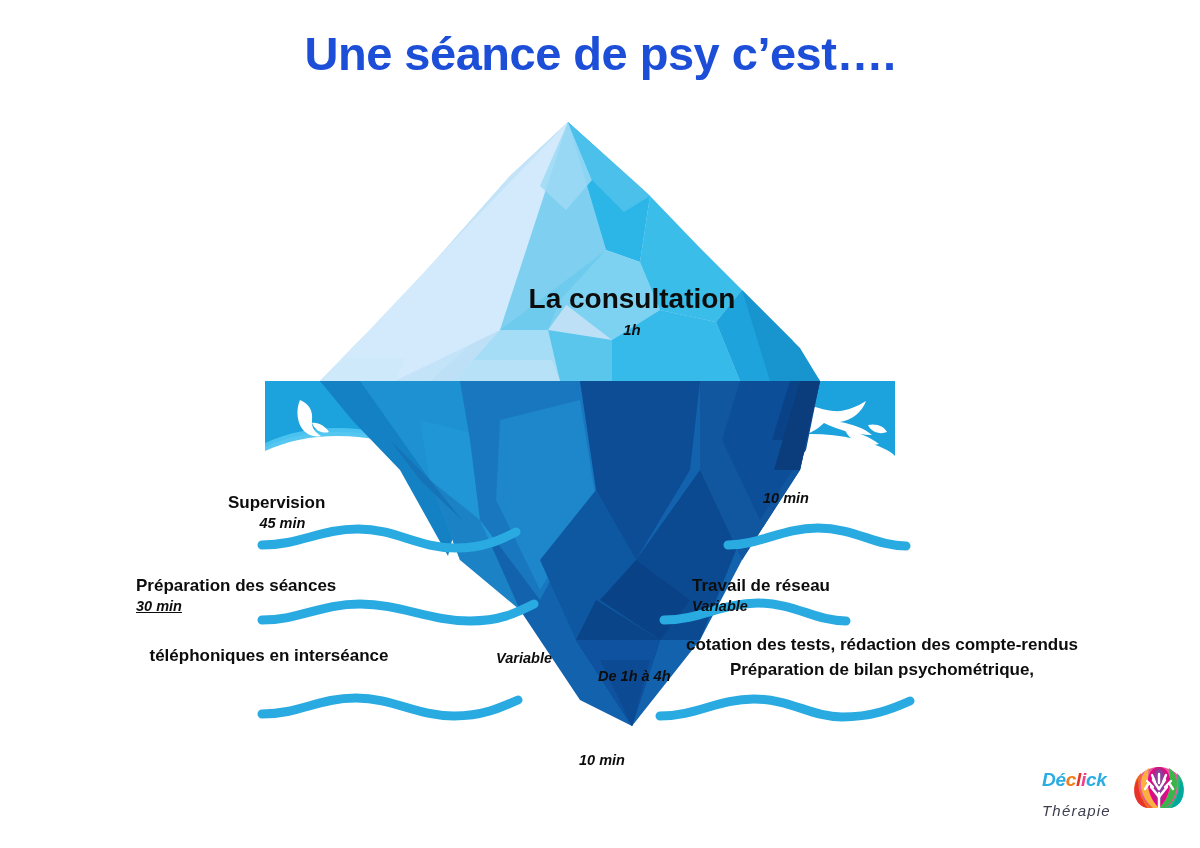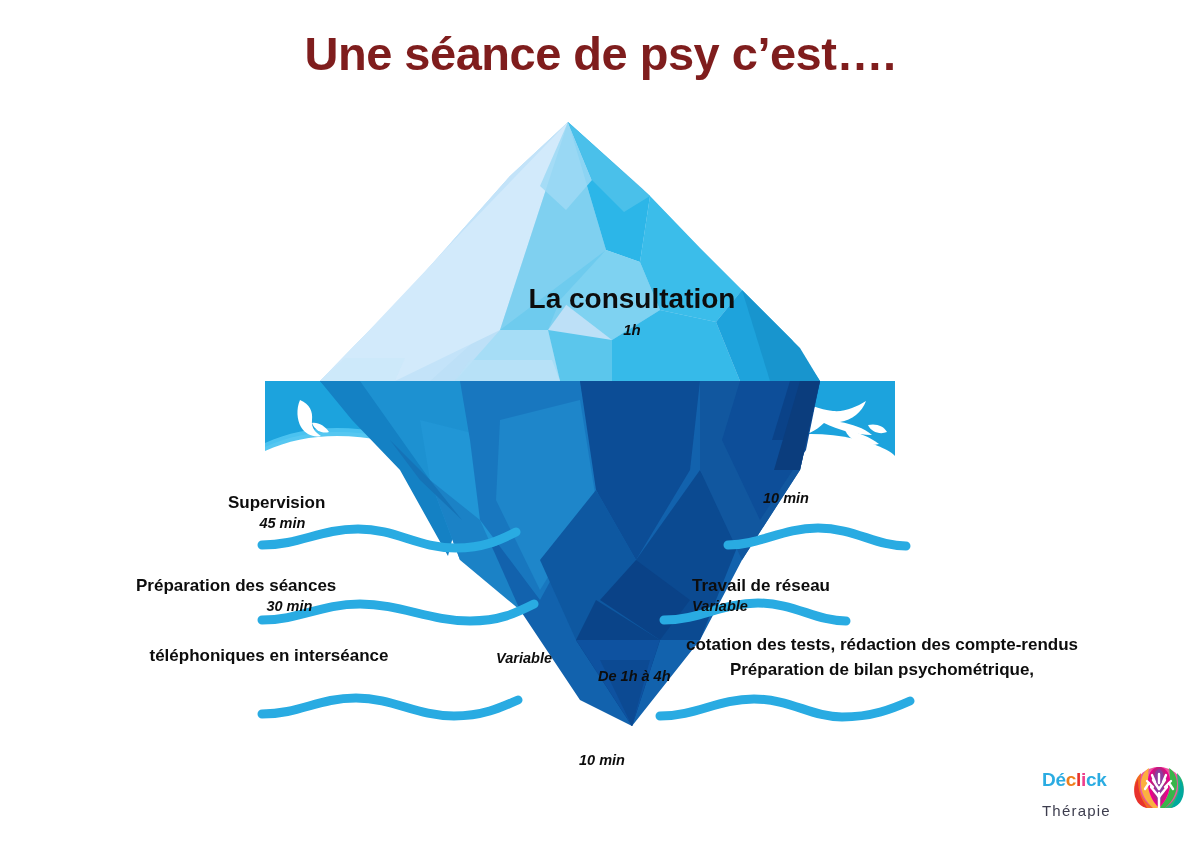--- a/index.html
+++ b/index.html
@@ -21,21 +21,21 @@
   
   #title {
     position: absolute;
     left: 0;
     top: 26px;
     width: 1200px;
     text-align: center;
     font-size: 47px;
     font-weight: 700;
     letter-spacing: -0.5px;
-    color: #7f1d1d;
+    color: #1d4ed8;
     white-space: nowrap;
   }
 
   
   #art {
     position: absolute;
     left: 0;
     top: 0;
     width: 1200px;
     height: 848px;
@@ -67,21 +67,21 @@
   #lbl-consultation .cap { font-size: 28px; line-height: 34px; }
   #lbl-consultation .dur { margin-top: 5px; font-size: 15px; }
 
   #lbl-supervision  { left: 228px; top: 490px; text-align: right; }
   #lbl-supervision .dur { text-align: right; padding-right: 20px; }
 
   #lbl-relecture    { left: 763px; top: 490px; text-align: left; }
   #lbl-relecture .dur { text-align: left; padding-left: 0px; }
 
   #lbl-preparation  { left: 136px; top: 573px; text-align: right; }
-  #lbl-preparation .dur { text-align: right; padding-right: 24px; }
+  #lbl-preparation .dur { text-align: left; padding-right: 24px; text-decoration: underline; }
 
   #lbl-reseau       { left: 692px; top: 573px; text-align: left; }
   #lbl-reseau .dur  { text-align: left; }
 
   #lbl-mails        { left: 44px;  top: 643px; width: 450px; text-align: center; }
   #lbl-mails .durabs{
     position: absolute; right: -58px; bottom: 1px;
   }
 
   #lbl-bilan        { left: 622px; top: 632px; width: 520px; text-align: center; }
@@ -95,20 +95,21 @@
   
   #logo {
     position: absolute;
     left: 1042px;
     top: 758px;
     width: 148px;
     height: 72px;
     display: flex;
     align-items: center;
     gap: 20px;
+    font-style: italic;
   }
   #logo-text {
     display: flex;
     flex-direction: column;
     justify-content: center;
     line-height: 1;
   }
   #logo-line1 {
     font-size: 19px;
     font-weight: 700;

